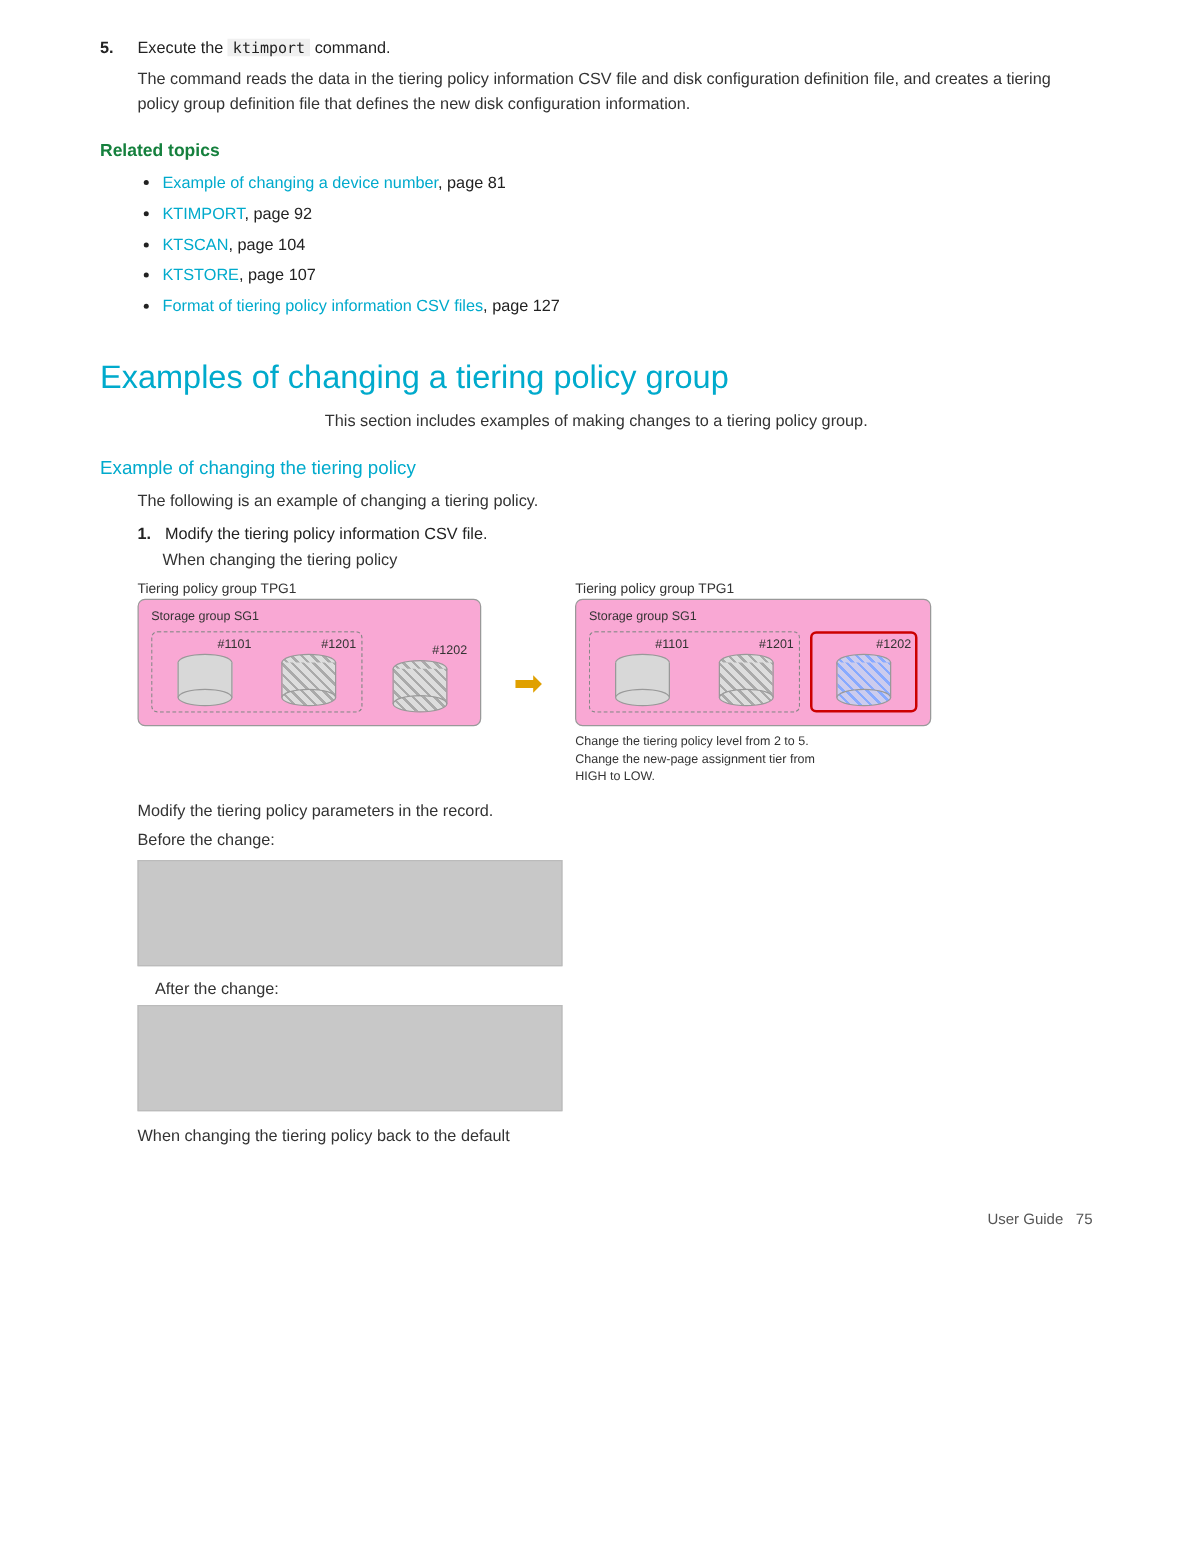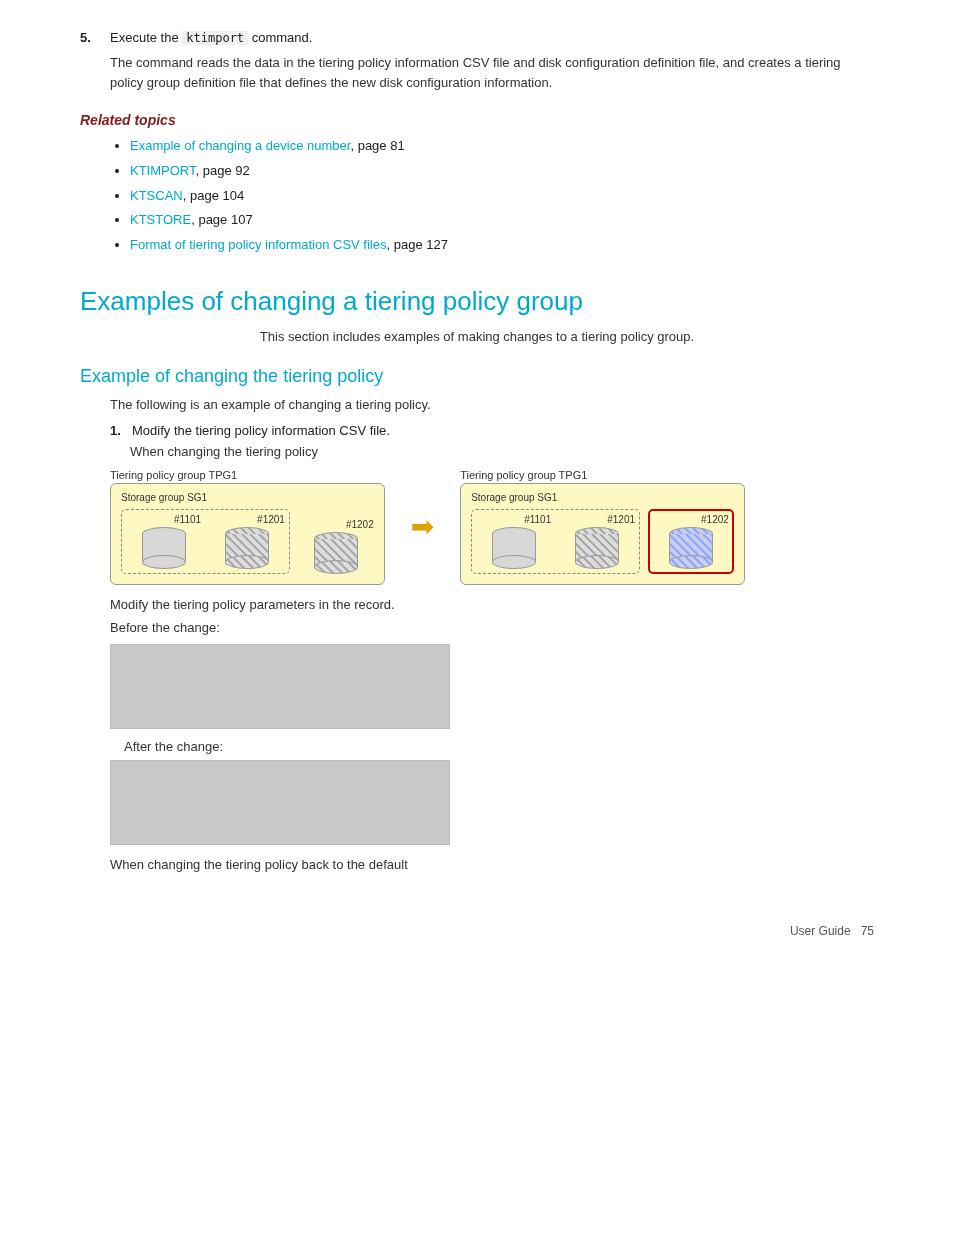--- a/index.html
+++ b/index.html
@@ -34,26 +34,25 @@
     }
 
     .body-text {
       margin-left: 30px;
       margin-bottom: 8px;
       line-height: 1.5;
       color: #333;
     }
 
     .related-topics-heading {
-      color: #7f1d1d;
+      color: #15803d;
       font-size: 14px;
       font-weight: bold;
       margin-top: 20px;
       margin-bottom: 8px;
-      font-style: italic;
     }
 
     .bullet-list {
       margin-left: 50px;
       margin-bottom: 16px;
     }
     .bullet-list li {
       list-style: disc;
       margin-bottom: 4px;
       line-height: 1.6;
@@ -75,21 +74,21 @@
     .section-intro {
       margin-left: 0;
       margin-bottom: 20px;
       color: #333;
       line-height: 1.5;
       text-align: center;
     }
 
     .subsection-title {
       color: #00aacc;
-      font-size: 18px;
+      font-size: 15px;
       font-weight: normal;
       margin-top: 18px;
       margin-bottom: 8px;
     }
 
     .numbered-step {
       display: flex;
       align-items: flex-start;
       margin-left: 30px;
       margin-bottom: 6px;
@@ -117,21 +116,21 @@
       font-size: 11px;
       margin-bottom: 2px;
       color: #333;
       text-align: center;
     }
     .sg-box {
       border: 1px solid #999;
       border-radius: 6px;
       padding: 8px 10px 10px 10px;
       position: relative;
-      background: #fef9c3;
+      background: #f9a8d4;
     }
     .sg-label {
       font-size: 10px;
       color: #333;
       margin-bottom: 6px;
     }
     .disks-row {
       display: flex;
       gap: 8px;
       align-items: flex-end;
@@ -348,20 +347,25 @@
             <div class="disk-cylinder">
               <div class="disk-top" style="background:repeating-linear-gradient(45deg,#88aaff,#88aaff 2px,#cce 2px,#cce 6px);"></div>
               <div class="disk-body" style="background:repeating-linear-gradient(45deg,#88aaff,#88aaff 2px,#cce 2px,#cce 6px);"></div>
               <div class="disk-bottom" style="background:repeating-linear-gradient(45deg,#88aaff,#88aaff 2px,#cce 2px,#cce 6px);"></div>
             </div>
           </div>
         </div>
       </div>
     </div>
 
+    <div style="margin-top:6px; font-size:10px; color:#333; line-height:1.4; max-width:200px;">
+      Change the tiering policy level from 2 to 5.<br>
+      Change the new-page assignment tier from<br>
+      HIGH to LOW.
+    </div>
   </div>
 </div>
 
 <p class="param-text">Modify the tiering policy parameters in the record.</p>
 <p class="param-text">Before the change:</p>
 
 <div class="code-block"></div>
 
 <p class="after-label">After the change:</p>
 

